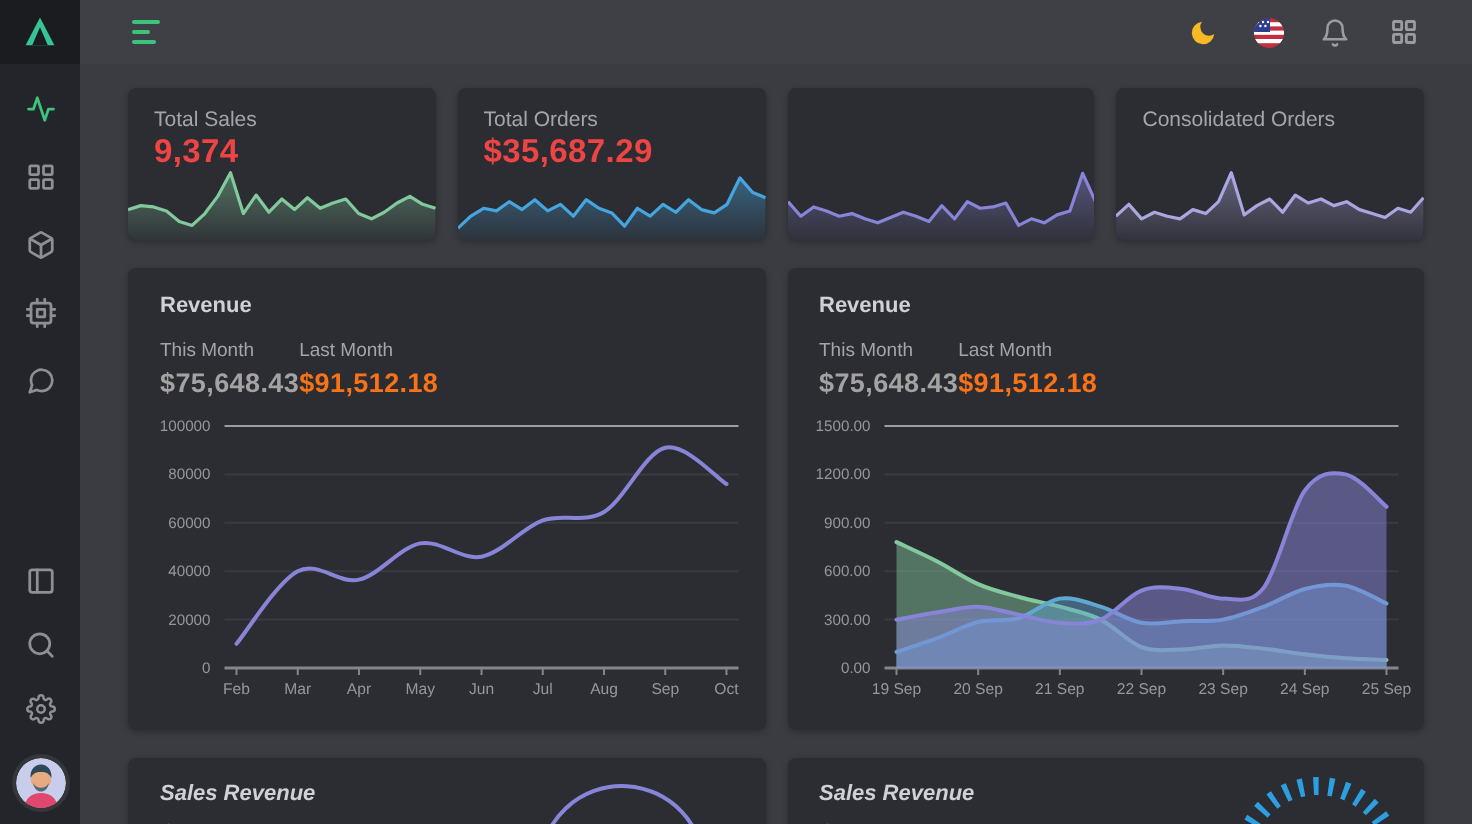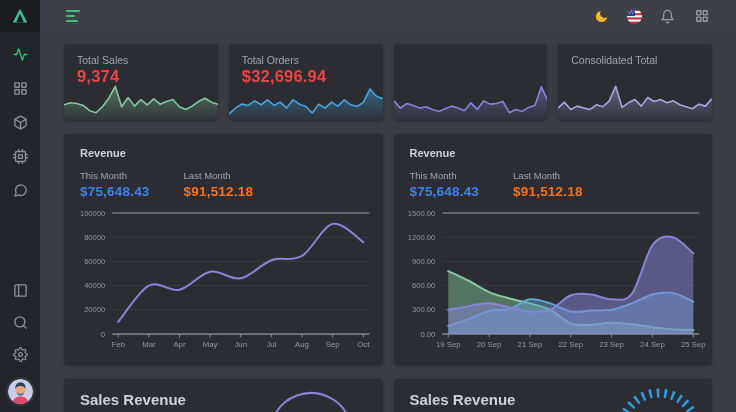--- a/index.html
+++ b/index.html
@@ -34,29 +34,29 @@
   .card { background:#2c2d33; border-radius:4px; box-shadow:0 1px 3px rgba(0,0,0,.28); position:relative; overflow:hidden; }
 
   .stat-card { flex:1; height:76px; }
   .stat-label { font-size:10.5px; color:#a3a5ac; padding:10px 13px 0; }
   .stat-value { font-size:16.5px; font-weight:bold; color:#ef4444; padding:1px 13px 0; letter-spacing:.2px; }
   .spark { position:absolute; left:0; bottom:0; width:100%; height:37px; display:block; }
 
   .row2 { margin-top:14px; }
   .chart-card { flex:1; height:231px; padding-top:13px; }
   .rev-title { font-size:11px; font-weight:bold; color:#cfd1d7; padding:0 16px; }
-  .rev-cols { display:flex; gap:34px; padding:0 16px; margin-top:11px; }
+  .rev-cols { display:flex; padding:0 16px; margin-top:11px; }
   .rev-col .lbl { font-size:9.5px; color:#a3a5ac; }
   .rev-col .val { font-size:13.5px; font-weight:bold; margin-top:3px; letter-spacing:.2px; }
-  .val.green { color:#3b82f6; } .val.white { color:#f97316; }
+  .val.green { color:#a3a3a3; } .val.white { color:#f97316; }
   .xy { display:block; width:100%; height:152px; margin-top:4px; }
 
   .row3 { margin-top:14px; }
   .bottom-card { flex:1; height:120px; padding:12px 16px; }
-  .bc-title { font-size:15px; font-weight:bold; color:#cfd1d7; }
+  .bc-title { font-size:11px; font-weight:bold; color:#cfd1d7;font-style:italic; }
   .bc-value { font-size:15px; font-weight:bold; color:#3ac47d; margin-top:7px; }
   .gauge { position:absolute; top:0; }
   .gauge.donut { right:17px; }
   .gauge.ticks { right:-2px; }
 </style>
 </head>
 <body>
 
 <div class="app">
 
@@ -198,21 +198,21 @@
                   <stop offset="0%" stop-color="#82ca9d" stop-opacity="0.45"></stop>
                   <stop offset="100%" stop-color="#82ca9d" stop-opacity="0.05"></stop>
                 </linearGradient>
               </defs>
               <path d="M0,21.8L6.416666666666667,19.82L12.833333333333334,20.48L19.25,22.46L25.666666666666668,27.740000000000002L32.083333333333336,29.72L38.5,23.78L44.916666666666664,15.200000000000001L51.333333333333336,3.3200000000000003L57.75,23.78L64.16666666666667,14.540000000000001L70.58333333333333,23.12L77,16.52L83.41666666666667,21.8L89.83333333333333,15.86L96.25,21.139999999999997L102.66666666666667,18.5L109.08333333333333,16.52L115.5,23.78L121.91666666666667,26.419999999999998L128.33333333333334,23.12L134.75,18.5L141.16666666666666,15.200000000000001L147.58333333333334,19.16L154,21.139999999999997L154,37L0,37Z" fill="url(#g0)"></path>
               <path d="M0,21.8L6.416666666666667,19.82L12.833333333333334,20.48L19.25,22.46L25.666666666666668,27.740000000000002L32.083333333333336,29.72L38.5,23.78L44.916666666666664,15.200000000000001L51.333333333333336,3.3200000000000003L57.75,23.78L64.16666666666667,14.540000000000001L70.58333333333333,23.12L77,16.52L83.41666666666667,21.8L89.83333333333333,15.86L96.25,21.139999999999997L102.66666666666667,18.5L109.08333333333333,16.52L115.5,23.78L121.91666666666667,26.419999999999998L128.33333333333334,23.12L134.75,18.5L141.16666666666666,15.200000000000001L147.58333333333334,19.16L154,21.139999999999997" fill="none" stroke="#82ca9d" stroke-width="1.6" stroke-linejoin="round"></path>
             </svg>
         </div>
         <div class="card stat-card">
           <div class="stat-label">Total Orders</div>
-          <div class="stat-value">$32,696.94</div>
+          <div class="stat-value">$35,687.29</div>
           <svg class="spark" viewBox="0 0 154 37" preserveAspectRatio="none">
               <defs>
                 <linearGradient id="g1" x1="0" y1="0" x2="0" y2="1">
                   <stop offset="0%" stop-color="#45a5de" stop-opacity="0.45"></stop>
                   <stop offset="100%" stop-color="#45a5de" stop-opacity="0.05"></stop>
                 </linearGradient>
               </defs>
               <path d="M0,31.04L6.416666666666667,25.099999999999998L12.833333333333334,21.139999999999997L19.25,22.46L25.666666666666668,17.84L32.083333333333336,21.8L38.5,16.85L44.916666666666664,22.46L51.333333333333336,19.16L57.75,25.099999999999998L64.16666666666667,16.85L70.58333333333333,21.139999999999997L77,23.45L83.41666666666667,30.05L89.83333333333333,21.139999999999997L96.25,25.099999999999998L102.66666666666667,19.16L109.08333333333333,23.12L115.5,16.85L121.91666666666667,21.8L128.33333333333334,23.45L134.75,19.16L141.16666666666666,5.96L147.58333333333334,13.22L154,15.86L154,37L0,37Z" fill="url(#g1)"></path>
               <path d="M0,31.04L6.416666666666667,25.099999999999998L12.833333333333334,21.139999999999997L19.25,22.46L25.666666666666668,17.84L32.083333333333336,21.8L38.5,16.85L44.916666666666664,22.46L51.333333333333336,19.16L57.75,25.099999999999998L64.16666666666667,16.85L70.58333333333333,21.139999999999997L77,23.45L83.41666666666667,30.05L89.83333333333333,21.139999999999997L96.25,25.099999999999998L102.66666666666667,19.16L109.08333333333333,23.12L115.5,16.85L121.91666666666667,21.8L128.33333333333334,23.45L134.75,19.16L141.16666666666666,5.96L147.58333333333334,13.22L154,15.86" fill="none" stroke="#45a5de" stroke-width="1.6" stroke-linejoin="round"></path>
             </svg>
@@ -223,21 +223,21 @@
                 <linearGradient id="g2" x1="0" y1="0" x2="0" y2="1">
                   <stop offset="0%" stop-color="#8884d8" stop-opacity="0.45"></stop>
                   <stop offset="100%" stop-color="#8884d8" stop-opacity="0.05"></stop>
                 </linearGradient>
               </defs>
               <path d="M0,17.84L6.416666666666667,25.099999999999998L12.833333333333334,20.48L19.25,22.46L25.666666666666668,25.099999999999998L32.083333333333336,23.78L38.5,26.419999999999998L44.916666666666664,28.400000000000002L51.333333333333336,25.759999999999998L57.75,23.12L64.16666666666667,25.099999999999998L70.58333333333333,27.740000000000002L77,19.82L83.41666666666667,26.419999999999998L89.83333333333333,17.84L96.25,21.139999999999997L102.66666666666667,20.48L109.08333333333333,18.5L115.5,29.72L121.91666666666667,26.419999999999998L128.33333333333334,28.400000000000002L134.75,24.44L141.16666666666666,22.46L147.58333333333334,3.6500000000000004L154,17.84L154,37L0,37Z" fill="url(#g2)"></path>
               <path d="M0,17.84L6.416666666666667,25.099999999999998L12.833333333333334,20.48L19.25,22.46L25.666666666666668,25.099999999999998L32.083333333333336,23.78L38.5,26.419999999999998L44.916666666666664,28.400000000000002L51.333333333333336,25.759999999999998L57.75,23.12L64.16666666666667,25.099999999999998L70.58333333333333,27.740000000000002L77,19.82L83.41666666666667,26.419999999999998L89.83333333333333,17.84L96.25,21.139999999999997L102.66666666666667,20.48L109.08333333333333,18.5L115.5,29.72L121.91666666666667,26.419999999999998L128.33333333333334,28.400000000000002L134.75,24.44L141.16666666666666,22.46L147.58333333333334,3.6500000000000004L154,17.84" fill="none" stroke="#8884d8" stroke-width="1.6" stroke-linejoin="round"></path>
             </svg>
         </div>
         <div class="card stat-card">
-          <div class="stat-label">Consolidated Total</div>
+          <div class="stat-label">Consolidated Orders</div>
           <svg class="spark" viewBox="0 0 154 37" preserveAspectRatio="none">
               <defs>
                 <linearGradient id="g3" x1="0" y1="0" x2="0" y2="1">
                   <stop offset="0%" stop-color="#aaa6e0" stop-opacity="0.45"></stop>
                   <stop offset="100%" stop-color="#aaa6e0" stop-opacity="0.05"></stop>
                 </linearGradient>
               </defs>
               <path d="M0,25.099999999999998L6.416666666666667,19.16L12.833333333333334,26.419999999999998L19.25,23.12L25.666666666666668,25.099999999999998L32.083333333333336,26.419999999999998L38.5,21.8L44.916666666666664,23.78L51.333333333333336,17.84L57.75,3.3200000000000003L64.16666666666667,24.44L70.58333333333333,19.82L77,16.52L83.41666666666667,23.12L89.83333333333333,14.540000000000001L96.25,18.5L102.66666666666667,16.52L109.08333333333333,19.82L115.5,17.84L121.91666666666667,21.8L128.33333333333334,23.78L134.75,25.759999999999998L141.16666666666666,21.139999999999997L147.58333333333334,23.12L154,15.86L154,37L0,37Z" fill="url(#g3)"></path>
               <path d="M0,25.099999999999998L6.416666666666667,19.16L12.833333333333334,26.419999999999998L19.25,23.12L25.666666666666668,25.099999999999998L32.083333333333336,26.419999999999998L38.5,21.8L44.916666666666664,23.78L51.333333333333336,17.84L57.75,3.3200000000000003L64.16666666666667,24.44L70.58333333333333,19.82L77,16.52L83.41666666666667,23.12L89.83333333333333,14.540000000000001L96.25,18.5L102.66666666666667,16.52L109.08333333333333,19.82L115.5,17.84L121.91666666666667,21.8L128.33333333333334,23.78L134.75,25.759999999999998L141.16666666666666,21.139999999999997L147.58333333333334,23.12L154,15.86" fill="none" stroke="#aaa6e0" stroke-width="1.6" stroke-linejoin="round"></path>
             </svg>

